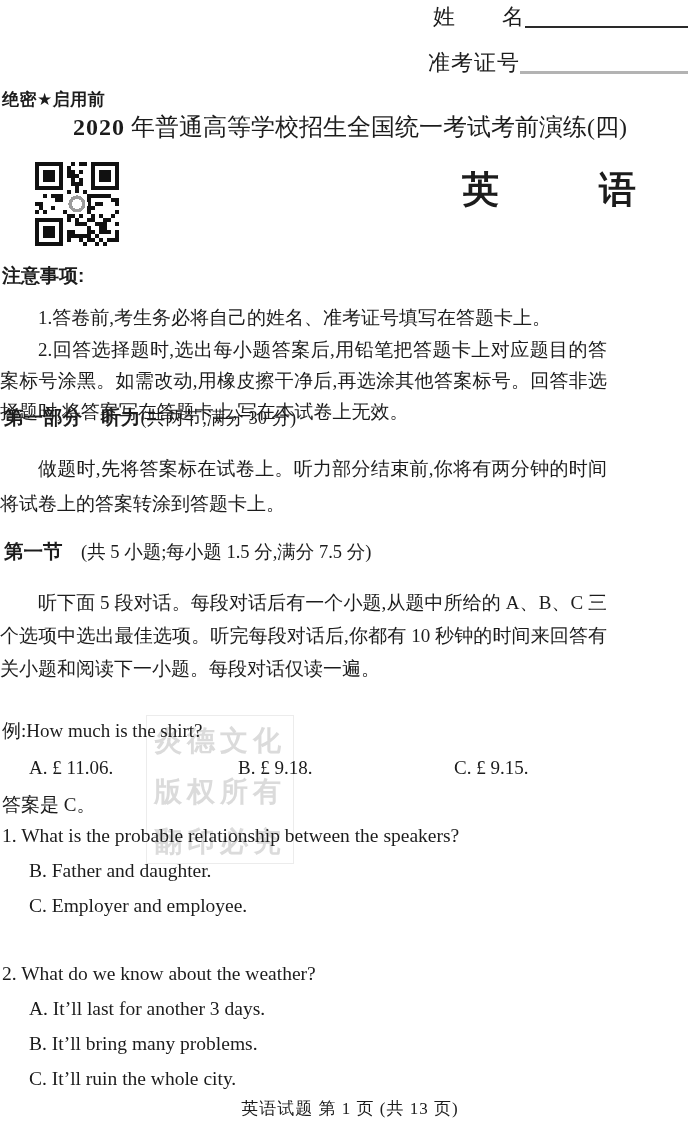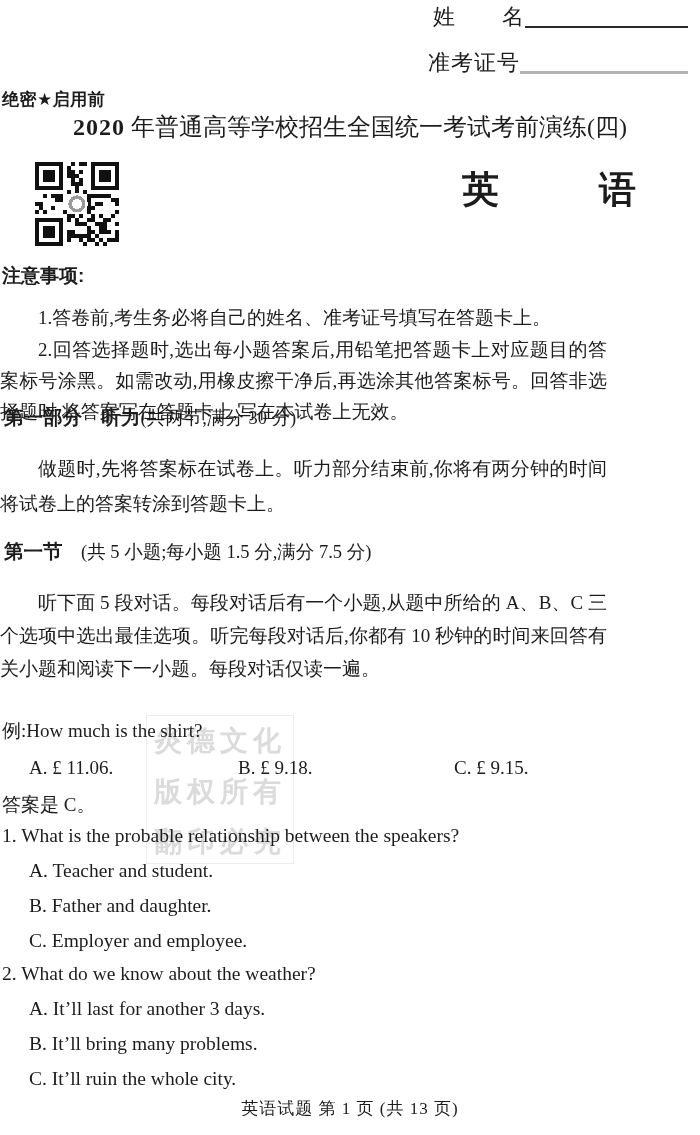--- a/index.html
+++ b/index.html
@@ -204,21 +204,20 @@
   <div class="abs exampleBlock layer">
     <div>例:How much is the shirt?</div>
     <div class="optrow">
       <span class="o1">A. £ 11.06.</span><span class="o2">B. £ 9.18.</span><span class="o3">C. £ 9.15.</span>
     </div>
     <div>答案是 C。</div>
   </div>
 
   <div class="abs qblock layer" style="top:818px;">
     <div>1. What is the probable relationship between the speakers?</div>
-    <div class="opt">A. Teacher and student.</div>
     <div class="opt">B. Father and daughter.</div>
     <div class="opt">C. Employer and employee.</div>
   </div>
 
   <div class="abs qblock layer" style="top:956px;">
     <div>2. What do we know about the weather?</div>
     <div class="opt">A. It’ll last for another 3 days.</div>
     <div class="opt">B. It’ll bring many problems.</div>
     <div class="opt">C. It’ll ruin the whole city.</div>
   </div>

